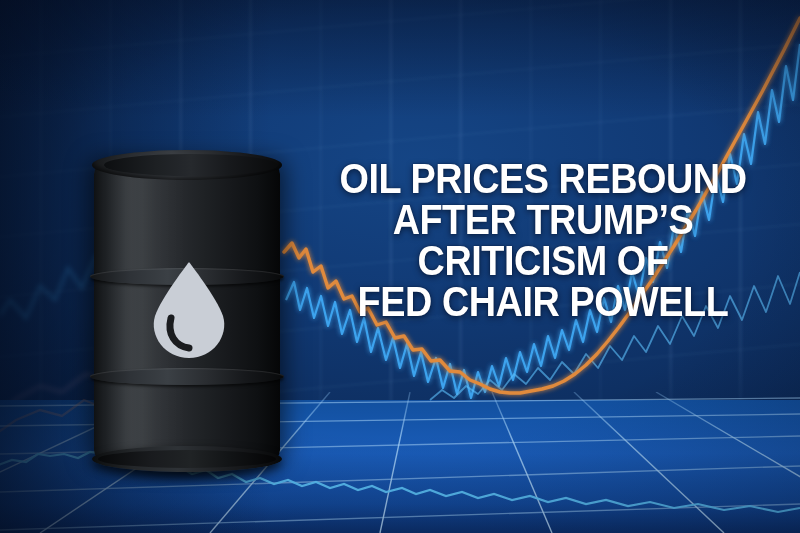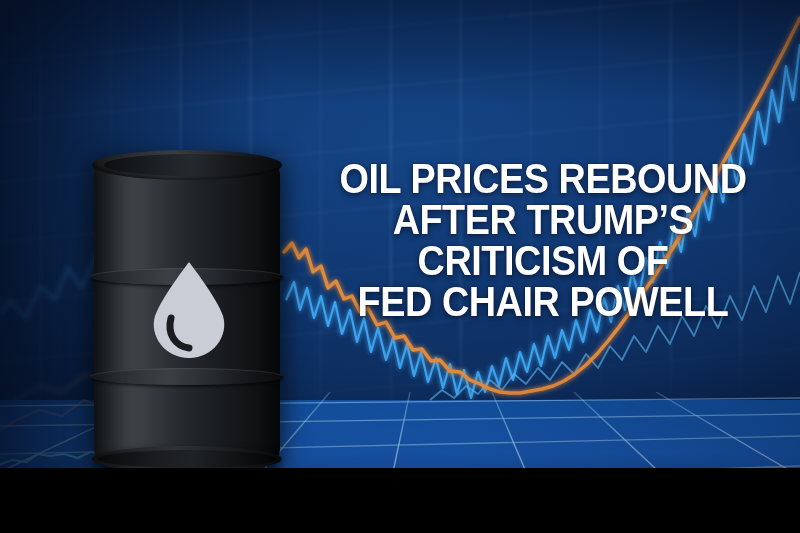--- a/index.html
+++ b/index.html
@@ -1,20 +1,20 @@
 <!DOCTYPE html>
 <html><head>
 <meta charset="utf-8">
 <style>
   html,body{margin:0;padding:0;background:#000;}
   body{font-family:"Liberation Sans", sans-serif;}
 
   #stage{
     position:relative;
-    width:800px;height:468px;
+    width:800px;height:533px;
     overflow:hidden;
     background:#0d2a5e;
   }
 
   
   .layer{position:absolute;inset:0;}
 
   #bg-base{
     background:
       radial-gradient(120% 95% at 52% 30%, #154585 0%, #113a75 28%, #0d2c5c 58%, #081d41 82%, #051228 100%);

